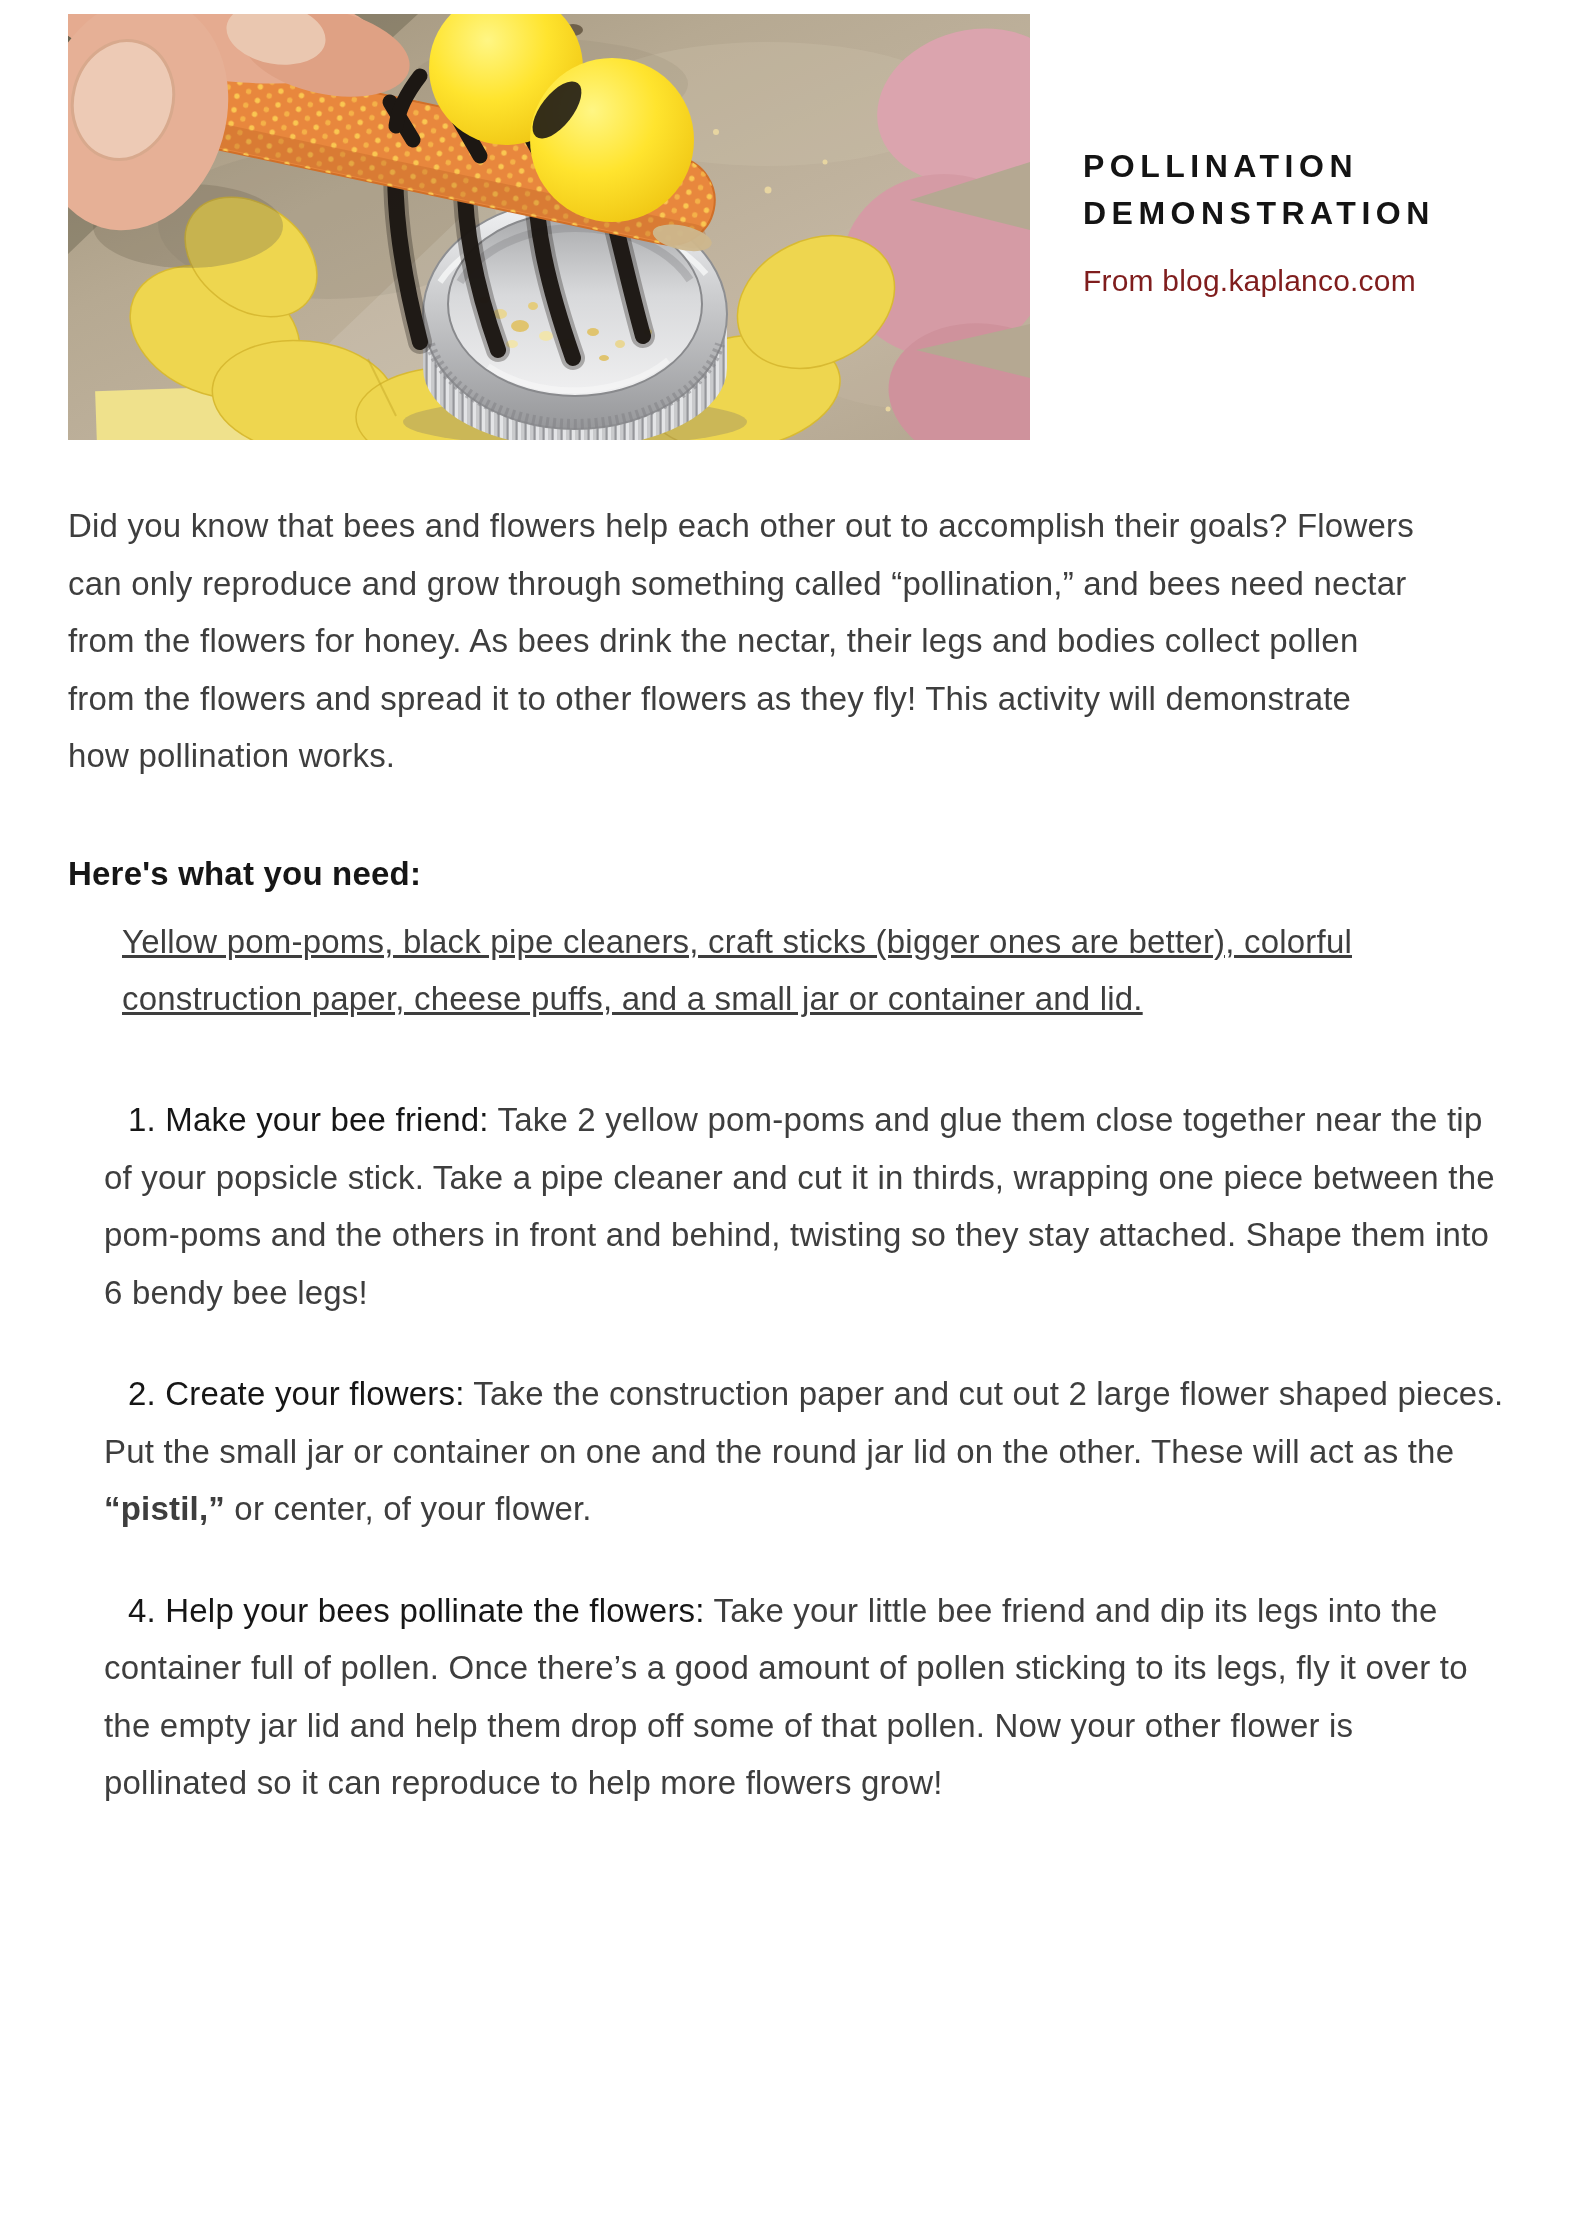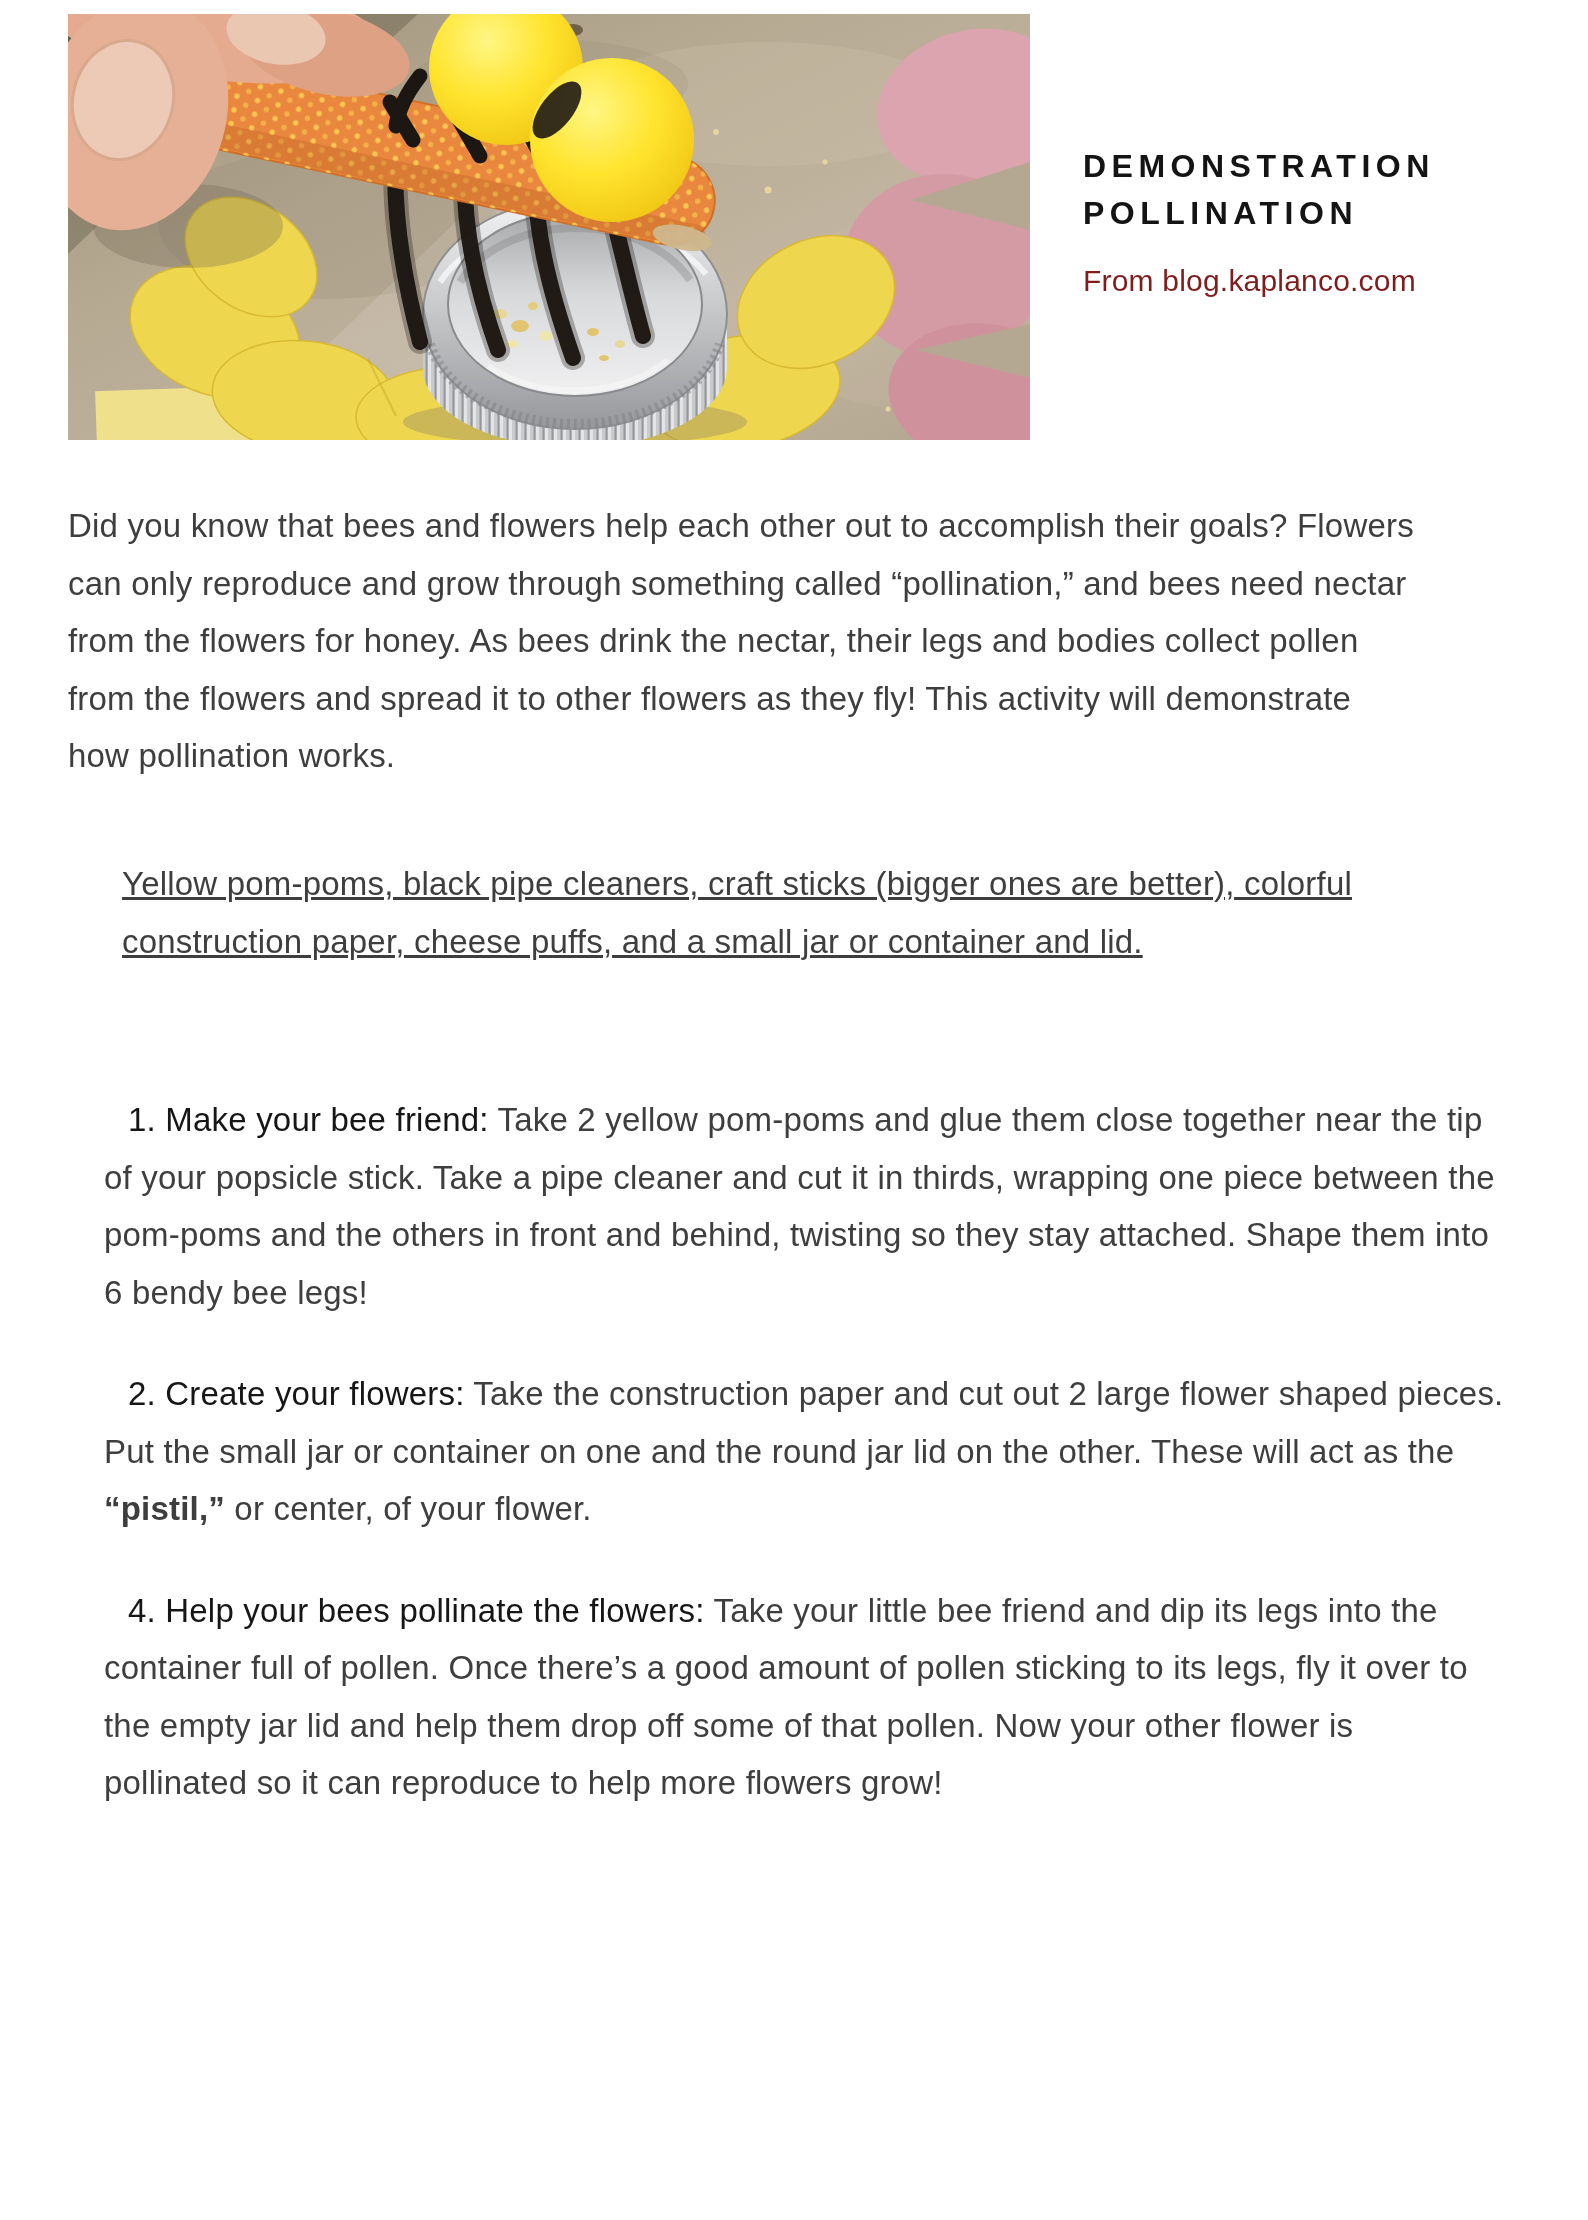--- a/index.html
+++ b/index.html
@@ -179,28 +179,29 @@
     <ellipse cx="148" cy="14" rx="168" ry="52" fill="#e5ab90" transform="rotate(7 148 14)"></ellipse>
     <ellipse cx="258" cy="38" rx="85" ry="42" fill="#dfa184" transform="rotate(12 258 38)"></ellipse>
     <ellipse cx="208" cy="20" rx="50" ry="30" fill="#eac7b0" transform="rotate(10 208 20)"></ellipse>
     <ellipse cx="66" cy="100" rx="92" ry="118" fill="#e6b096" transform="rotate(16 66 100)"></ellipse>
     <ellipse cx="55" cy="86" rx="50" ry="60" fill="#edcab5" stroke="#d8a98d" stroke-width="3" transform="rotate(14 55 86)"></ellipse>
   </g>
 </svg>
 </div>
 
 <div class="title-block">
+  <div class="title-line">POLLINATION</div>
   <div class="title-line">DEMONSTRATION</div>
-  <div class="title-line">POLLINATION</div>
   <div class="source">From blog.kaplanco.com</div>
 </div>
 
 <p class="content intro">Did you know that bees and flowers help each other out to accomplish their goals? Flowers can only reproduce and grow through something called “pollination,” and bees need nectar from the flowers for honey. As bees drink the nectar, their legs and bodies collect pollen from the flowers and spread it to other flowers as they fly! This activity will demonstrate how pollination works.</p>
 
 <div class="content needs-block">
+  <h2 class="sec-heading">Here's what you need:</h2>
   <p class="materials">Yellow pom-poms, black pipe cleaners, craft sticks (bigger ones are better), colorful construction paper, cheese puffs, and a small jar or container and lid.</p>
 </div>
 
 <div class="content instructions-block">
   <div class="steps">
     <p class="step"><b>1. Make your bee friend:</b><span> Take 2 yellow pom-poms and glue them close together near the tip of your popsicle stick. Take a pipe cleaner and cut it in thirds, wrapping one piece between the pom-poms and the others in front and behind, twisting so they stay attached. Shape them into 6 bendy bee legs!</span><span class="em-bold"></span><span></span></p>
     <p class="step"><b>2. Create your flowers:</b><span> Take the construction paper and cut out 2 large flower shaped pieces. Put the small jar or container on one and the round jar lid on the other. These will act as the </span><span class="em-bold">“pistil,”</span><span> or center, of your flower.</span></p>
     <p class="step"><b>4. Help your bees pollinate the flowers:</b><span> Take your little bee friend and dip its legs into the container full of pollen. Once there’s a good amount of pollen sticking to its legs, fly it over to the empty jar lid and help them drop off some of that pollen. Now your other flower is pollinated so it can reproduce to help more flowers grow!</span><span class="em-bold"></span><span></span></p>
   </div>
 </div>

